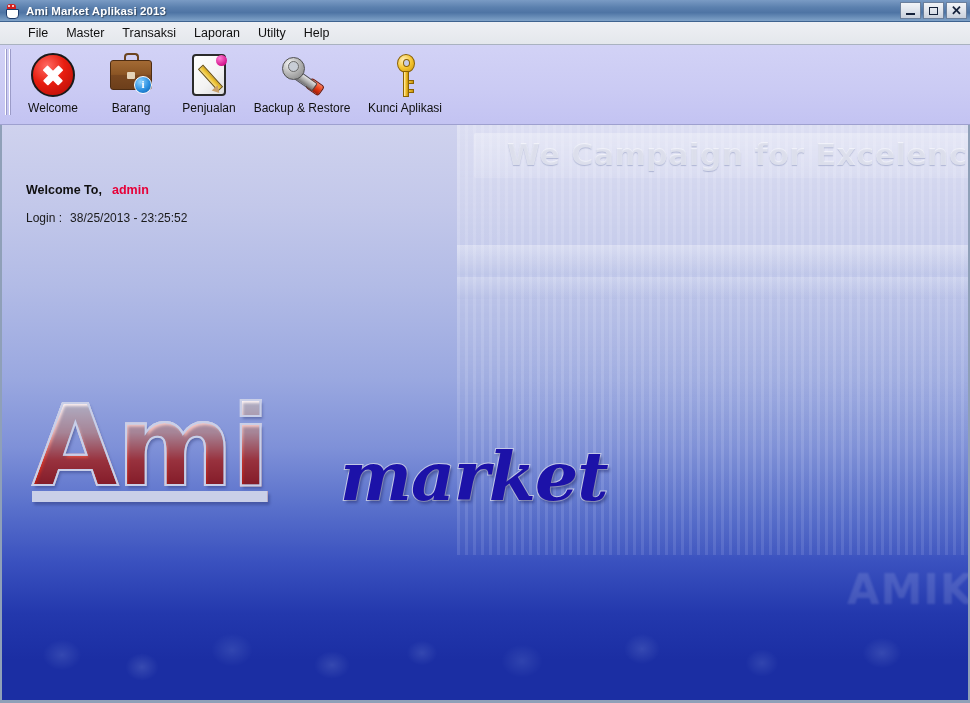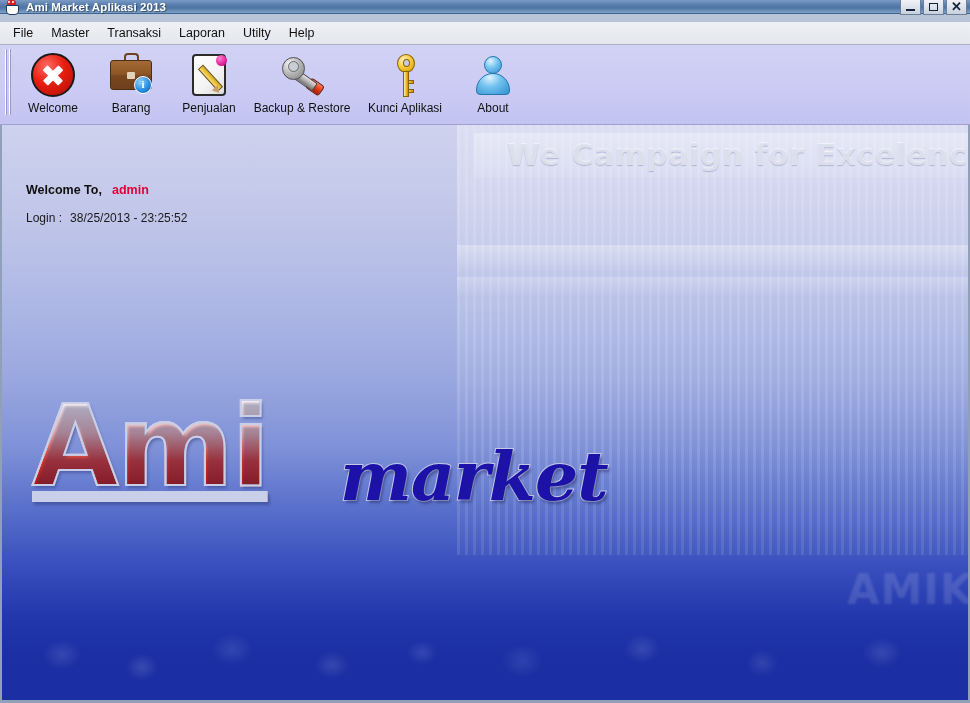--- a/index.html
+++ b/index.html
@@ -13,21 +13,21 @@
   #app {
     position: relative;
     width: 970px; height: 703px;
     background: #b8c4d8;
     box-sizing: border-box;
   }
 
   
   .titlebar {
     position: absolute; left: 0; top: 0;
-    width: 970px; height: 14px;
+    width: 970px; height: 22px;
     background: linear-gradient(to bottom, #7a9bc4 0%, #5b80ae 35%, #4e74a4 60%, #7fa2c8 100%);
     display: flex; align-items: center;
     box-sizing: border-box;
     border-bottom: 1px solid #3e6390;
   }
   .tb-icon {
     width: 16px; height: 16px;
     margin-left: 4px; margin-right: 6px;
     position: relative; flex: 0 0 auto;
   }
@@ -77,21 +77,21 @@
               font-family: "Liberation Sans", sans-serif; }
 
   
   .menubar {
     position: absolute; left: 0; top: 22px;
     width: 970px; height: 23px;
     background: linear-gradient(to bottom, #eef0f4 0%, #e4e7ec 100%);
     border-bottom: 1px solid #a9b2c0;
     display: flex; align-items: center;
     box-sizing: border-box;
-    padding-left: 4px;
+    padding-left: 19px;
   }
   .menu-item {
     font-size: 12.5px; color: #101010;
     padding: 2px 9px;
     cursor: default;
     white-space: nowrap;
   }
 
   
   .toolbar {
@@ -535,29 +535,20 @@
           <div class="ring"></div>
           <div class="ringhole"></div>
           <div class="stem"></div>
           <div class="tooth1"></div>
           <div class="tooth2"></div>
         </div>
       </div>
       <div class="lbl">Kunci Aplikasi</div>
     </div>
 
-    <div class="tool">
-      <div class="ico">
-        <div class="ic-user">
-          <div class="head"></div>
-          <div class="body"></div>
-        </div>
-      </div>
-      <div class="lbl">About</div>
-    </div>
   </div>
 
   <div class="content">
 
     <div class="photo-right"></div>
     <div class="cornice"></div>
     <div class="cornice2"></div>
     <div class="banner"></div>
     <div class="banner-text">We Campaign for Excelence</div>
     <div class="amik-mark">AMIK</div>

